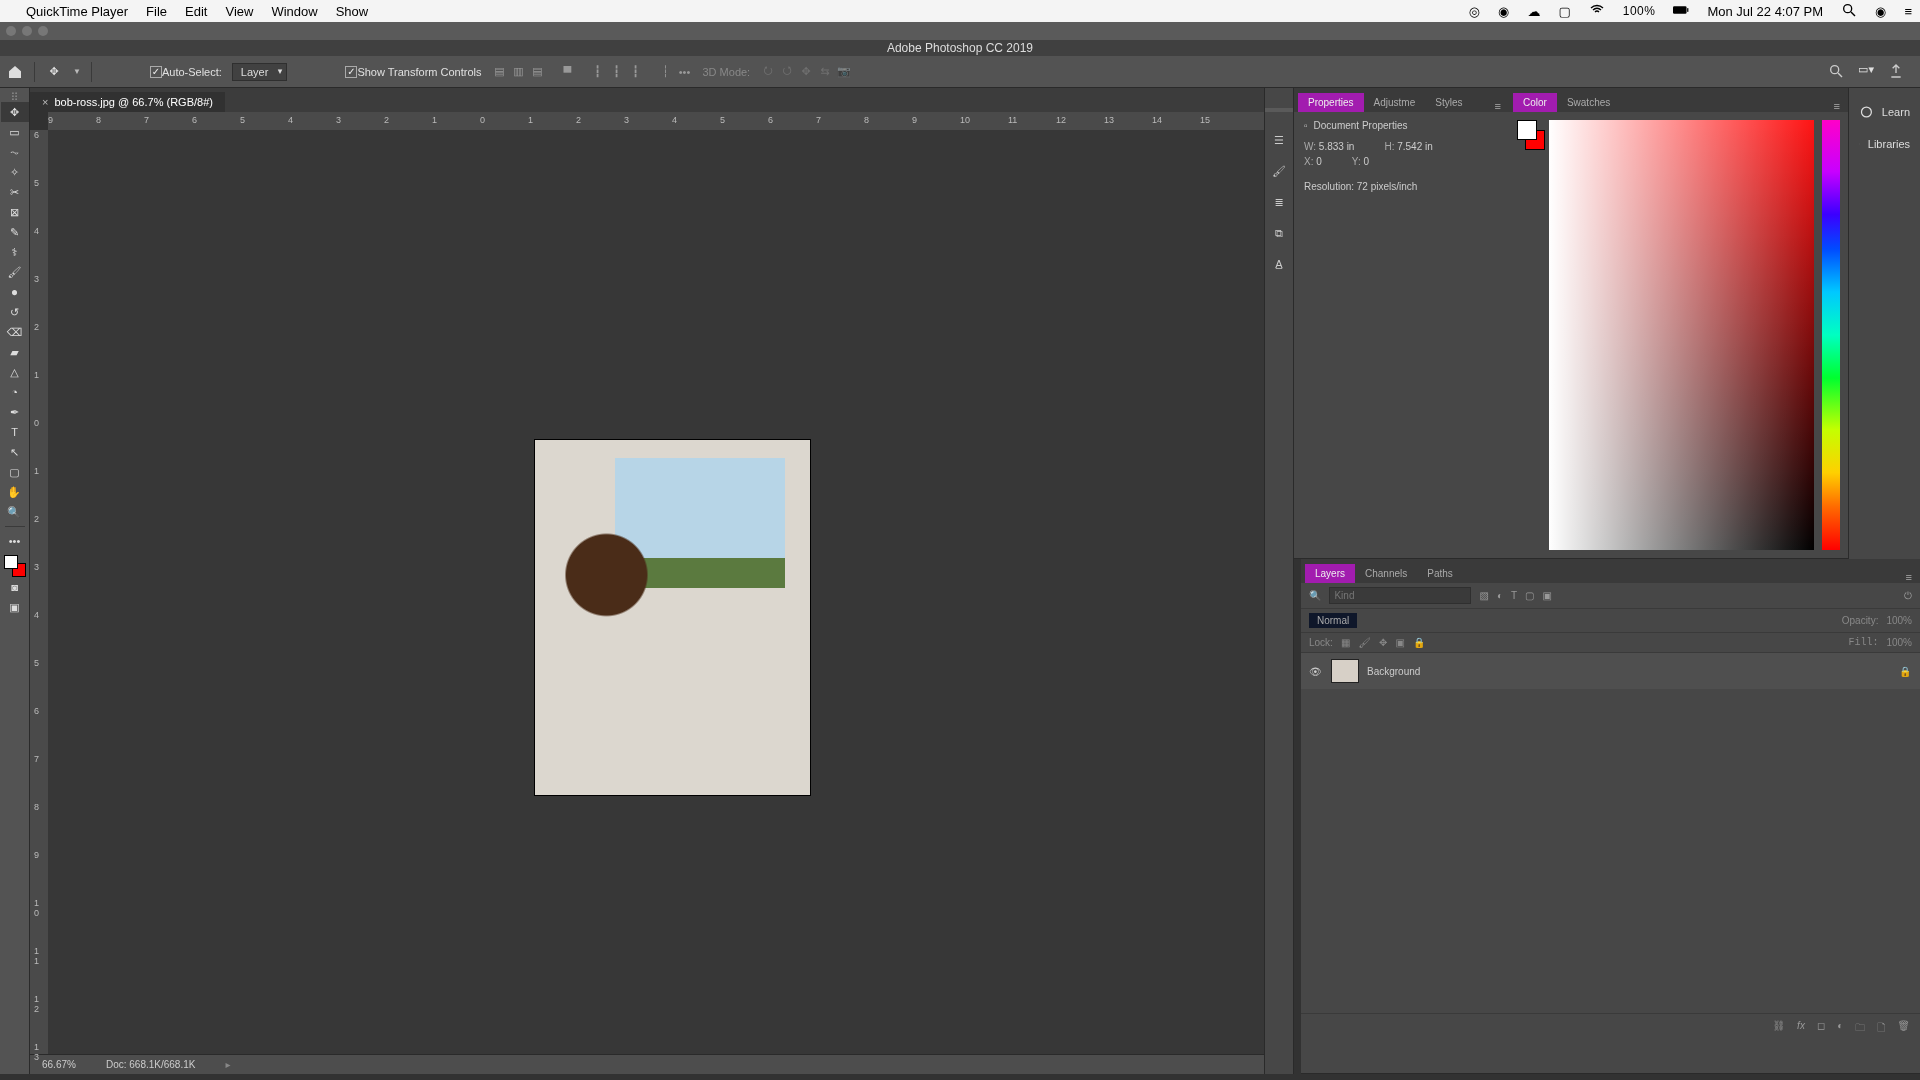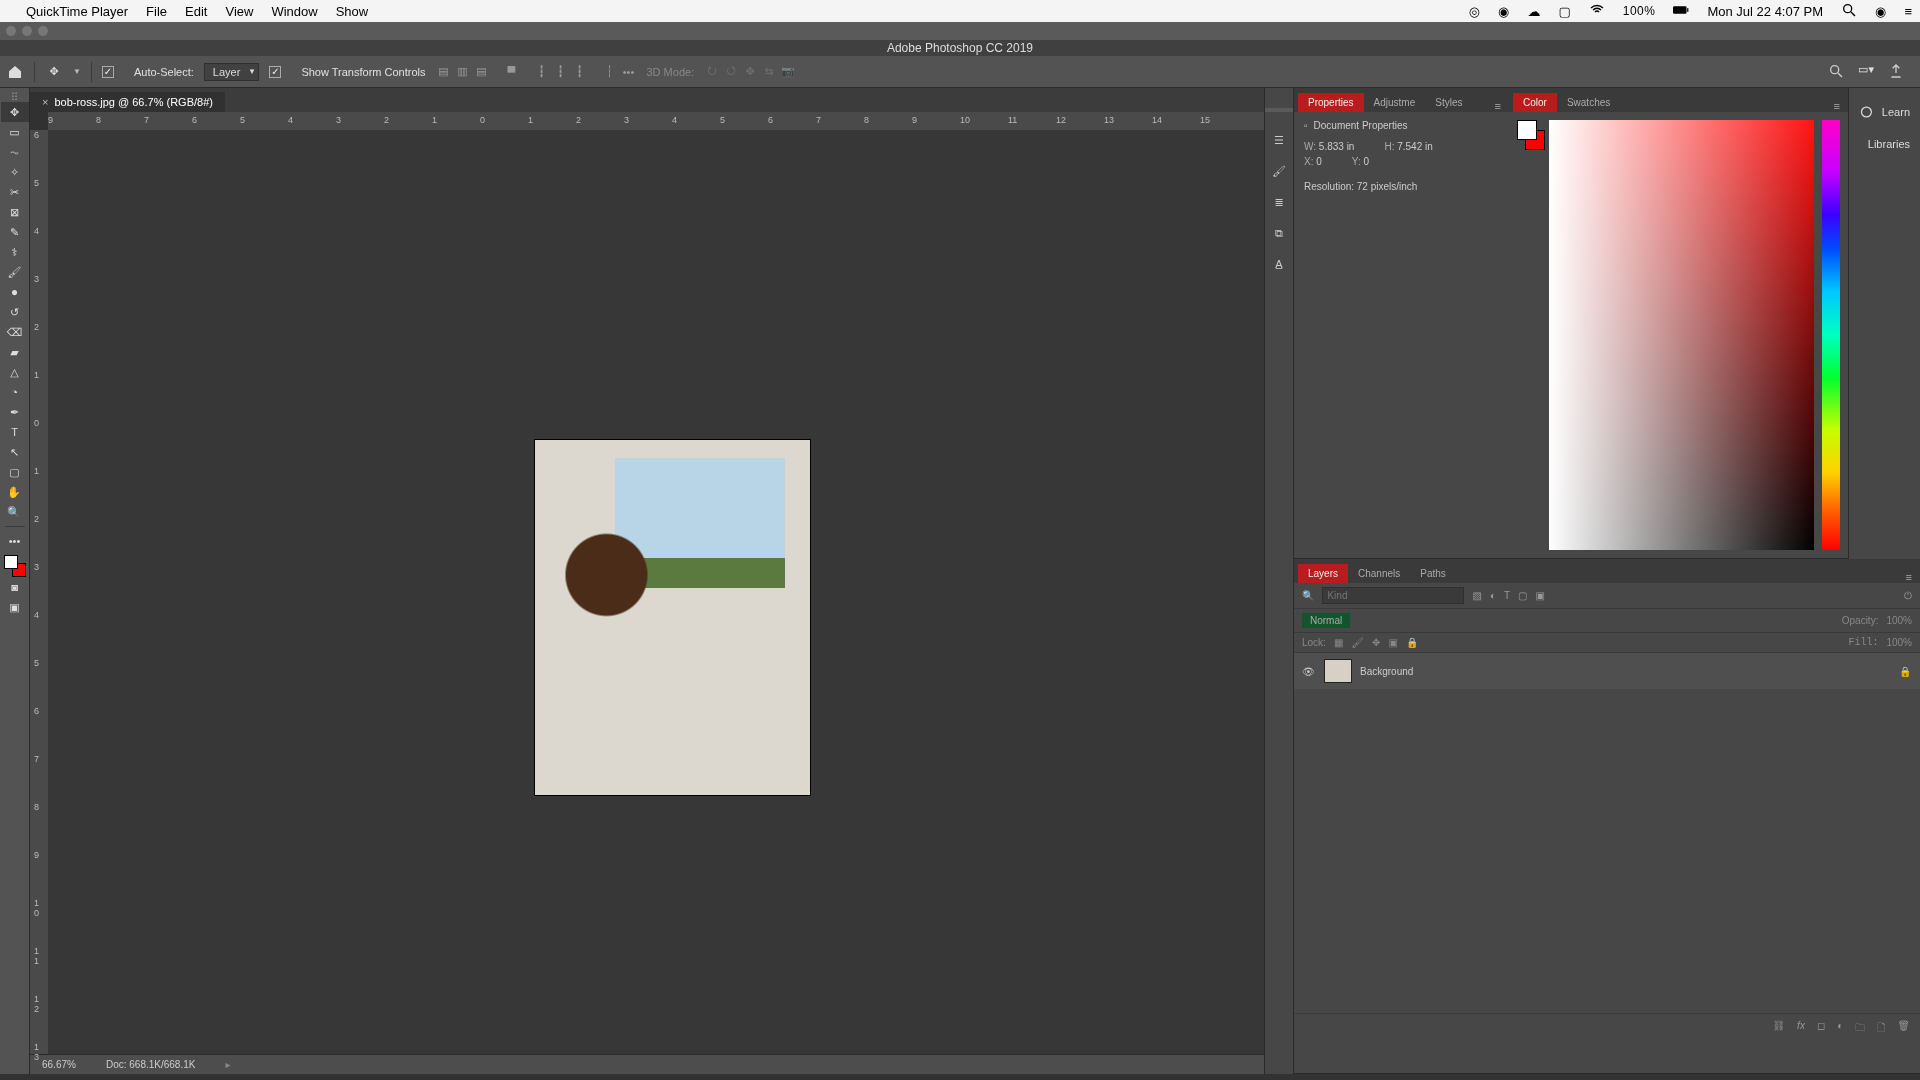--- a/index.html
+++ b/index.html
@@ -14,21 +14,21 @@
 
   
   .doc-titlebar { height: 18px; background: #5a5a5a; display: flex; align-items: center; padding: 0 6px; gap: 6px; }
   .traffic-dot { width: 10px; height: 10px; border-radius: 50%; background: #777; }
   .ps-titlebar { height: 16px; background: #404040; display: flex; align-items: center; justify-content: center; color: #ddd; font-size: 12px; }
 
   
   .options-bar { height: 32px; background: #535353; border-bottom: 1px solid #2a2a2a; display: flex; align-items: center; padding: 0 6px; gap: 10px; font-size: 11px; color: #e0e0e0; }
   .opt-icon { width: 18px; height: 18px; display:flex; align-items:center; justify-content:center;}
   .opt-sep { width:1px; height:20px; background:#3a3a3a; }
-  .opt-check { display:flex; align-items:center; gap:20px;}
+  .opt-check { display:flex; align-items:center; gap:0;margin-left:48px;}
   .opt-check .box { width:12px; height:12px; border:1px solid #aaa; display:flex; align-items:center; justify-content:center; background:#535353;}
   .opt-check .box.checked::after{content:"✓"; font-size:10px; color:#eee; line-height:1;}
   .opt-select { background:#414141; padding:2px 18px 2px 8px; border:1px solid #2f2f2f; position:relative; color:#ddd;}
   .opt-select::after{content:"▾"; position:absolute; right:4px; top:2px; font-size:9px;}
   .align-row { display:flex; gap:3px;}
   .align-row span{ width:16px; height:16px; display:flex; align-items:center; justify-content:center; color:#999;}
   .dim-label{ color:#888;}
   .options-right { margin-left:auto; display:flex; gap:14px; padding-right:10px;}
 
   
@@ -67,21 +67,21 @@
   
   .icon-strip{ width:30px; background:#474747; border-left:1px solid #2a2a2a; border-right:1px solid #2a2a2a; display:flex; flex-direction:column; align-items:center; padding-top:20px; gap:18px;}
   .icon-strip .pagetab{width:100%; height:4px; background:#5a5a5a; margin-bottom:4px;}
 
   
   .right-stack{ flex:1; min-width:0;display:flex; flex-direction:column; }
 
   .panel-group{ background:#474747; border-bottom:1px solid #2a2a2a;}
   .panel-tabs{ height:24px; display:flex; align-items:flex-end; background:#3a3a3a; gap:0; padding-left:4px;}
   .panel-tabs .tab{ font-size:10px; padding:4px 10px; color:#aaa; cursor:pointer;}
-  .panel-tabs .tab.active{ background:#b91c1c; color:#eee;}
+  .panel-tabs .tab.active{ background:#a21caf; color:#eee;}
   .panel-tabs .menu{ margin-left:auto; margin-right:8px; color:#aaa;}
   .panel-body{ padding:8px 10px; font-size:10px; color:#ccc; }
 
   .prop-row{ display:flex; gap:30px; margin:4px 0;}
   .prop-row span.dim{ color:#aaa;}
 
   
   .color-body{ display:flex; gap:8px; padding:8px;}
   .color-swatch-block{ width:24px; }
   .color-swatch-block .sw{ width:20px; height:20px; background:#fff; border:1px solid #000; position:relative;}
@@ -93,21 +93,21 @@
   .hue-strip{ width:18px; height:430px; background: linear-gradient(to bottom,
       #ff00c8 0%, #c800ff 12%, #3b00ff 22%, #004bff 30%, #00c8ff 40%, #00ffc1 50%,
       #00ff2f 60%, #c4ff00 72%, #ffd000 82%, #ff6a00 90%, #ff0000 100%);}
 
   
   .layers-body{ padding:0; display:flex; flex-direction:column; height:460px;}
   .layers-toolbar{ display:flex; align-items:center; gap:8px; padding:4px 8px; border-bottom:1px solid #3a3a3a;}
   .layers-toolbar input{ flex:0 0 70px; background:#3a3a3a; border:1px solid #2f2f2f; color:#ccc; font-size:10px; padding:2px 4px;}
   .layers-toolbar .filtericon{ color:#999;}
   .blend-row{ display:flex; align-items:center; gap:8px; padding:4px 8px; font-size:10px; color:#888; border-bottom:1px solid #3a3a3a;}
-  .blend-row .sel{ background:#14532d; padding:2px 8px; color:#aaa;}
+  .blend-row .sel{ background:#0f172a; padding:2px 8px; color:#aaa;}
   .layer-item{ display:flex; align-items:center; gap:8px; padding:6px 8px; background:#4f4f4f;}
   .layer-item .eye{ width:14px; color:#ccc;}
   .layer-item .thumb{ width:28px; height:24px; background:#d7d0c7; border:1px solid #222;}
   .layer-item .lock{ margin-left:auto; color:#bbb;}
   .layers-footer{ margin-top:auto; display:flex; justify-content:flex-end; gap:12px; padding:6px 10px; border-top:1px solid #3a3a3a; color:#999;}
 
   
   .far-right{ width:72px; background:#474747; border-left:1px solid #2b2b2b; display:flex; flex-direction:column; padding-top:8px; }
   .far-right .item{ display:flex; align-items:center; gap:8px; padding:8px 10px; color:#ddd; font-size:11px;}
   .far-right svg{ width:16px; height:16px; }
@@ -390,21 +390,21 @@
         </div>
         <div class="item">
           <svg viewBox="0 0 24 24" fill="none" stroke="#ddd" stroke-width="2">
               <path d="M4 6c4-3 12-3 16 0v12c-4-3-12-3-16 0z"></path>
             </svg>
           <span>Libraries</span>
         </div>
       </div>
     </div>
 
-    <div class="panel-group" style="flex:1;">
+    <div class="panel-group" style="flex:1;margin-left:7px;">
       <div class="panel-tabs">
         <span class="tab active">Layers</span>
         <span class="tab">Channels</span>
         <span class="tab">Paths</span>
         <span class="menu">≡</span>
       </div>
       <div class="panel-body layers-body">
         <div class="layers-toolbar">
           <span>🔍</span>
           <input placeholder="Kind" style="">

